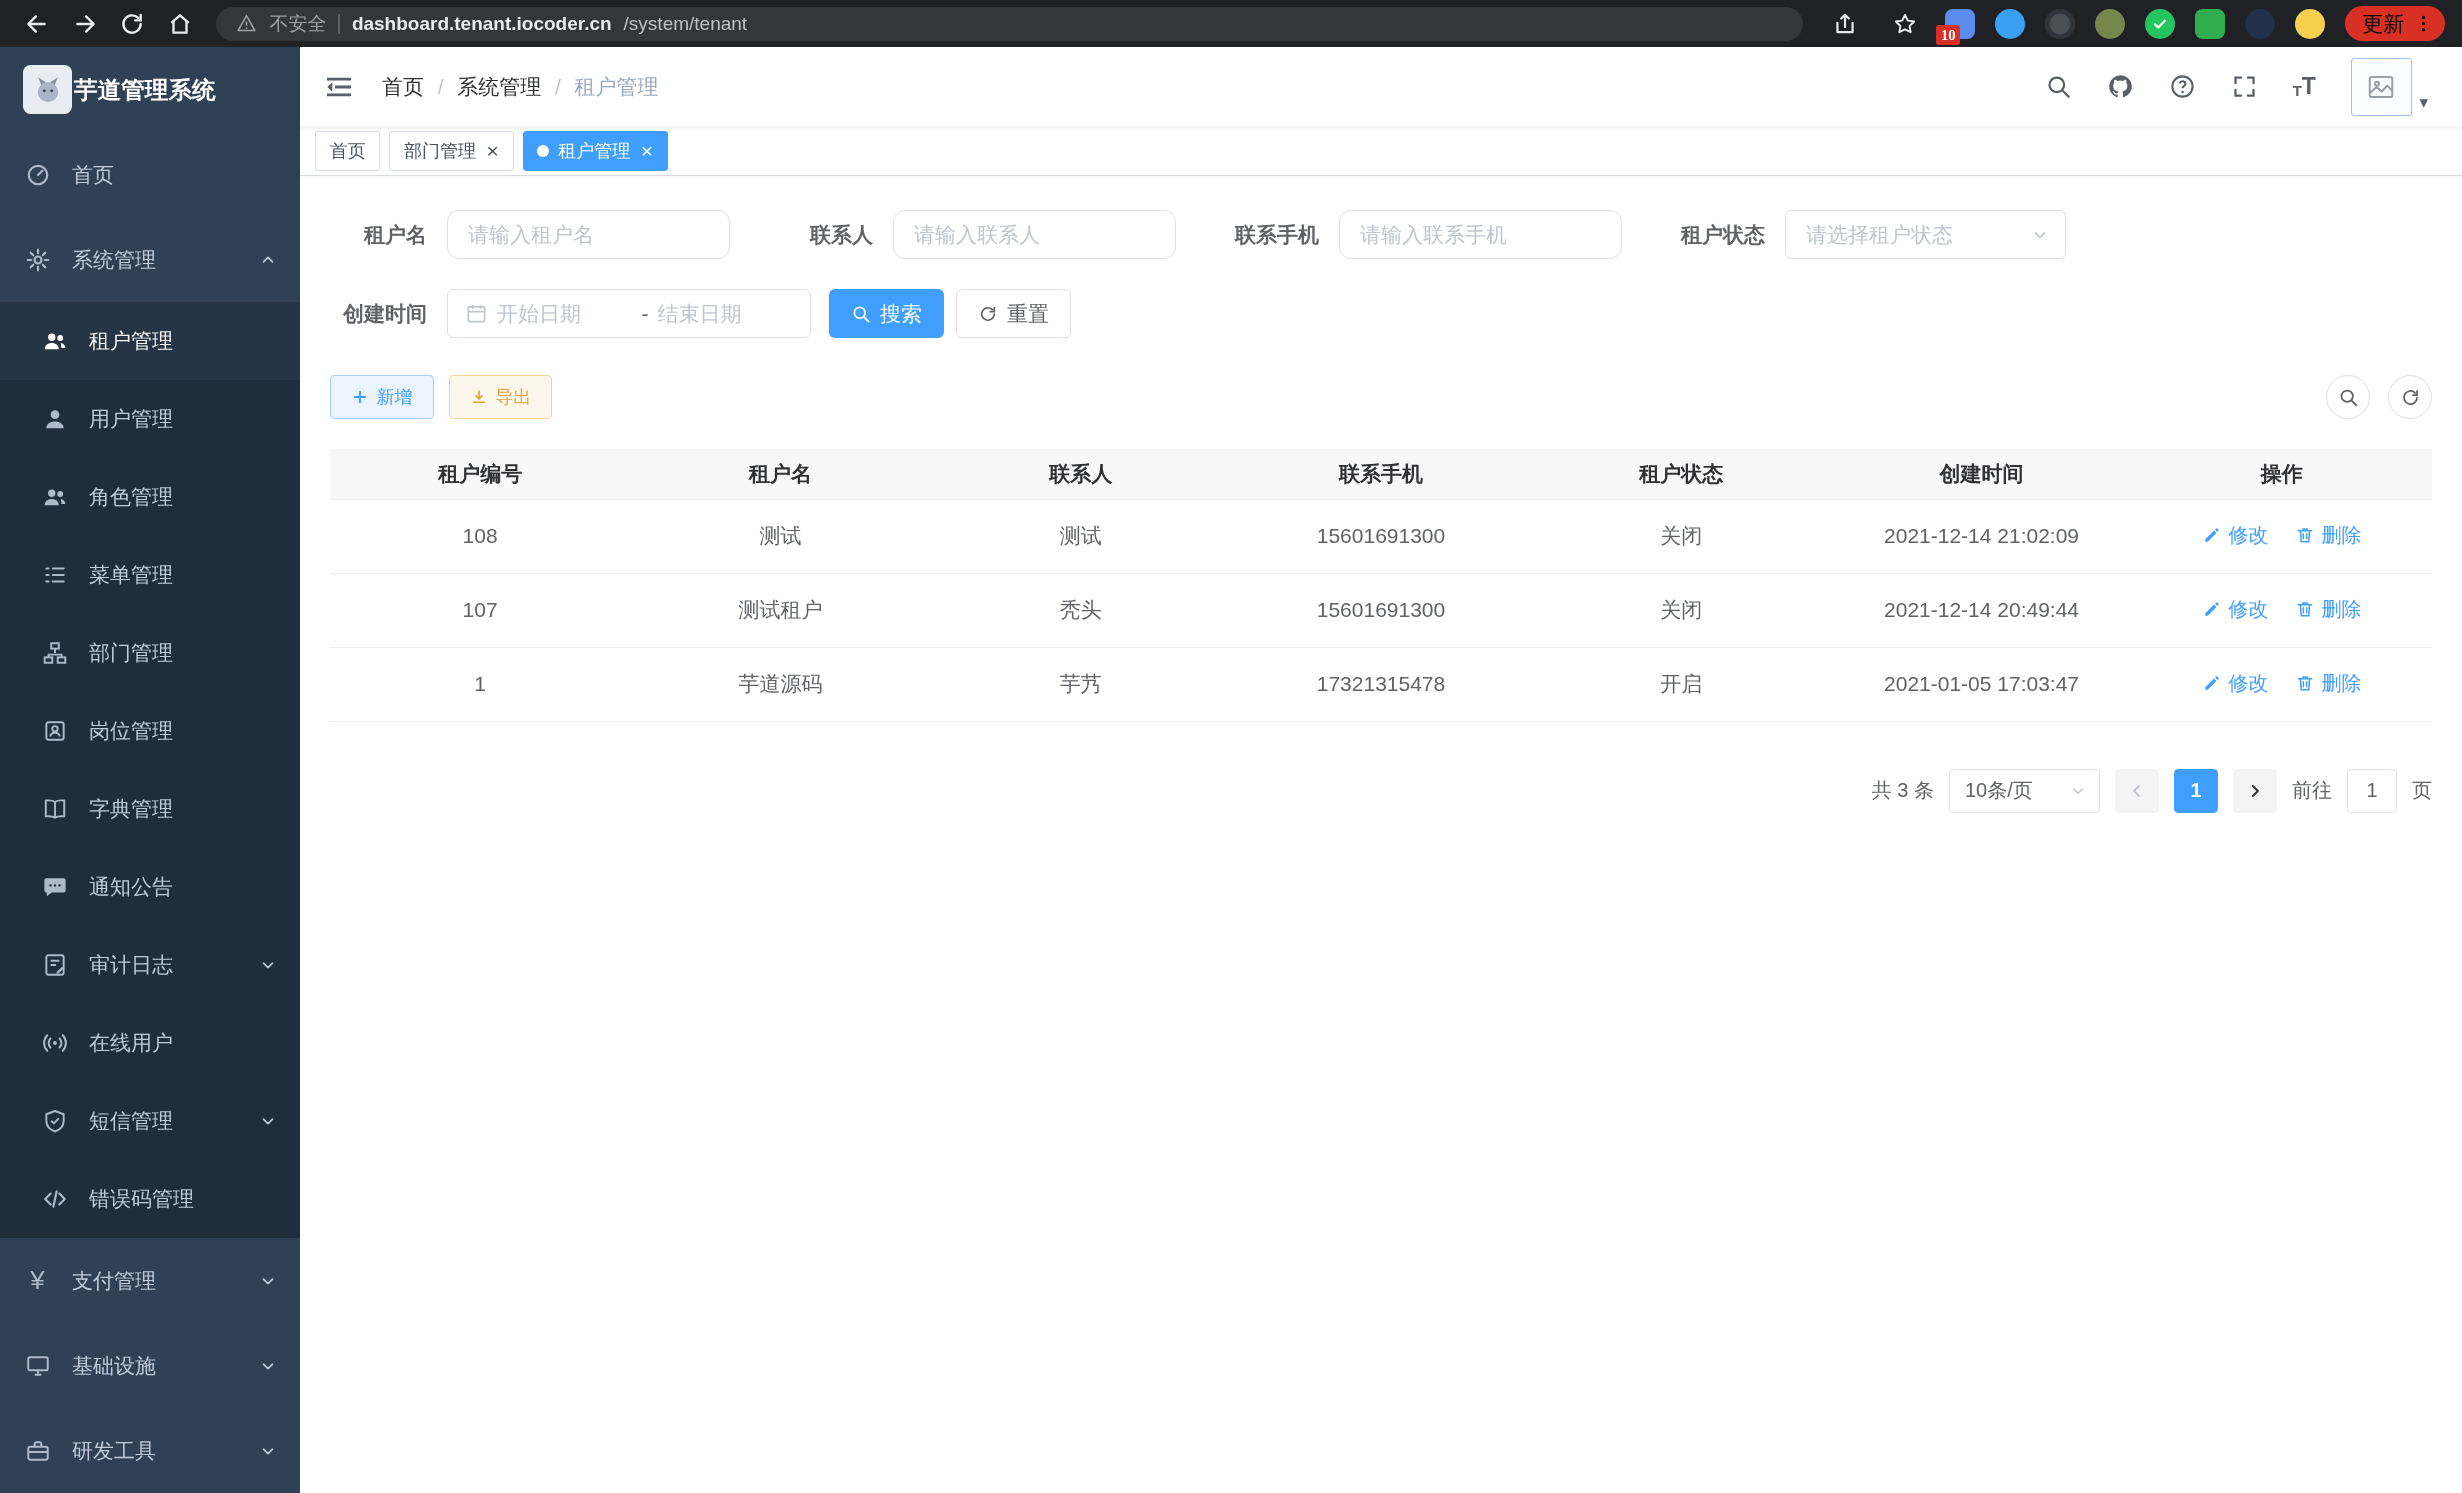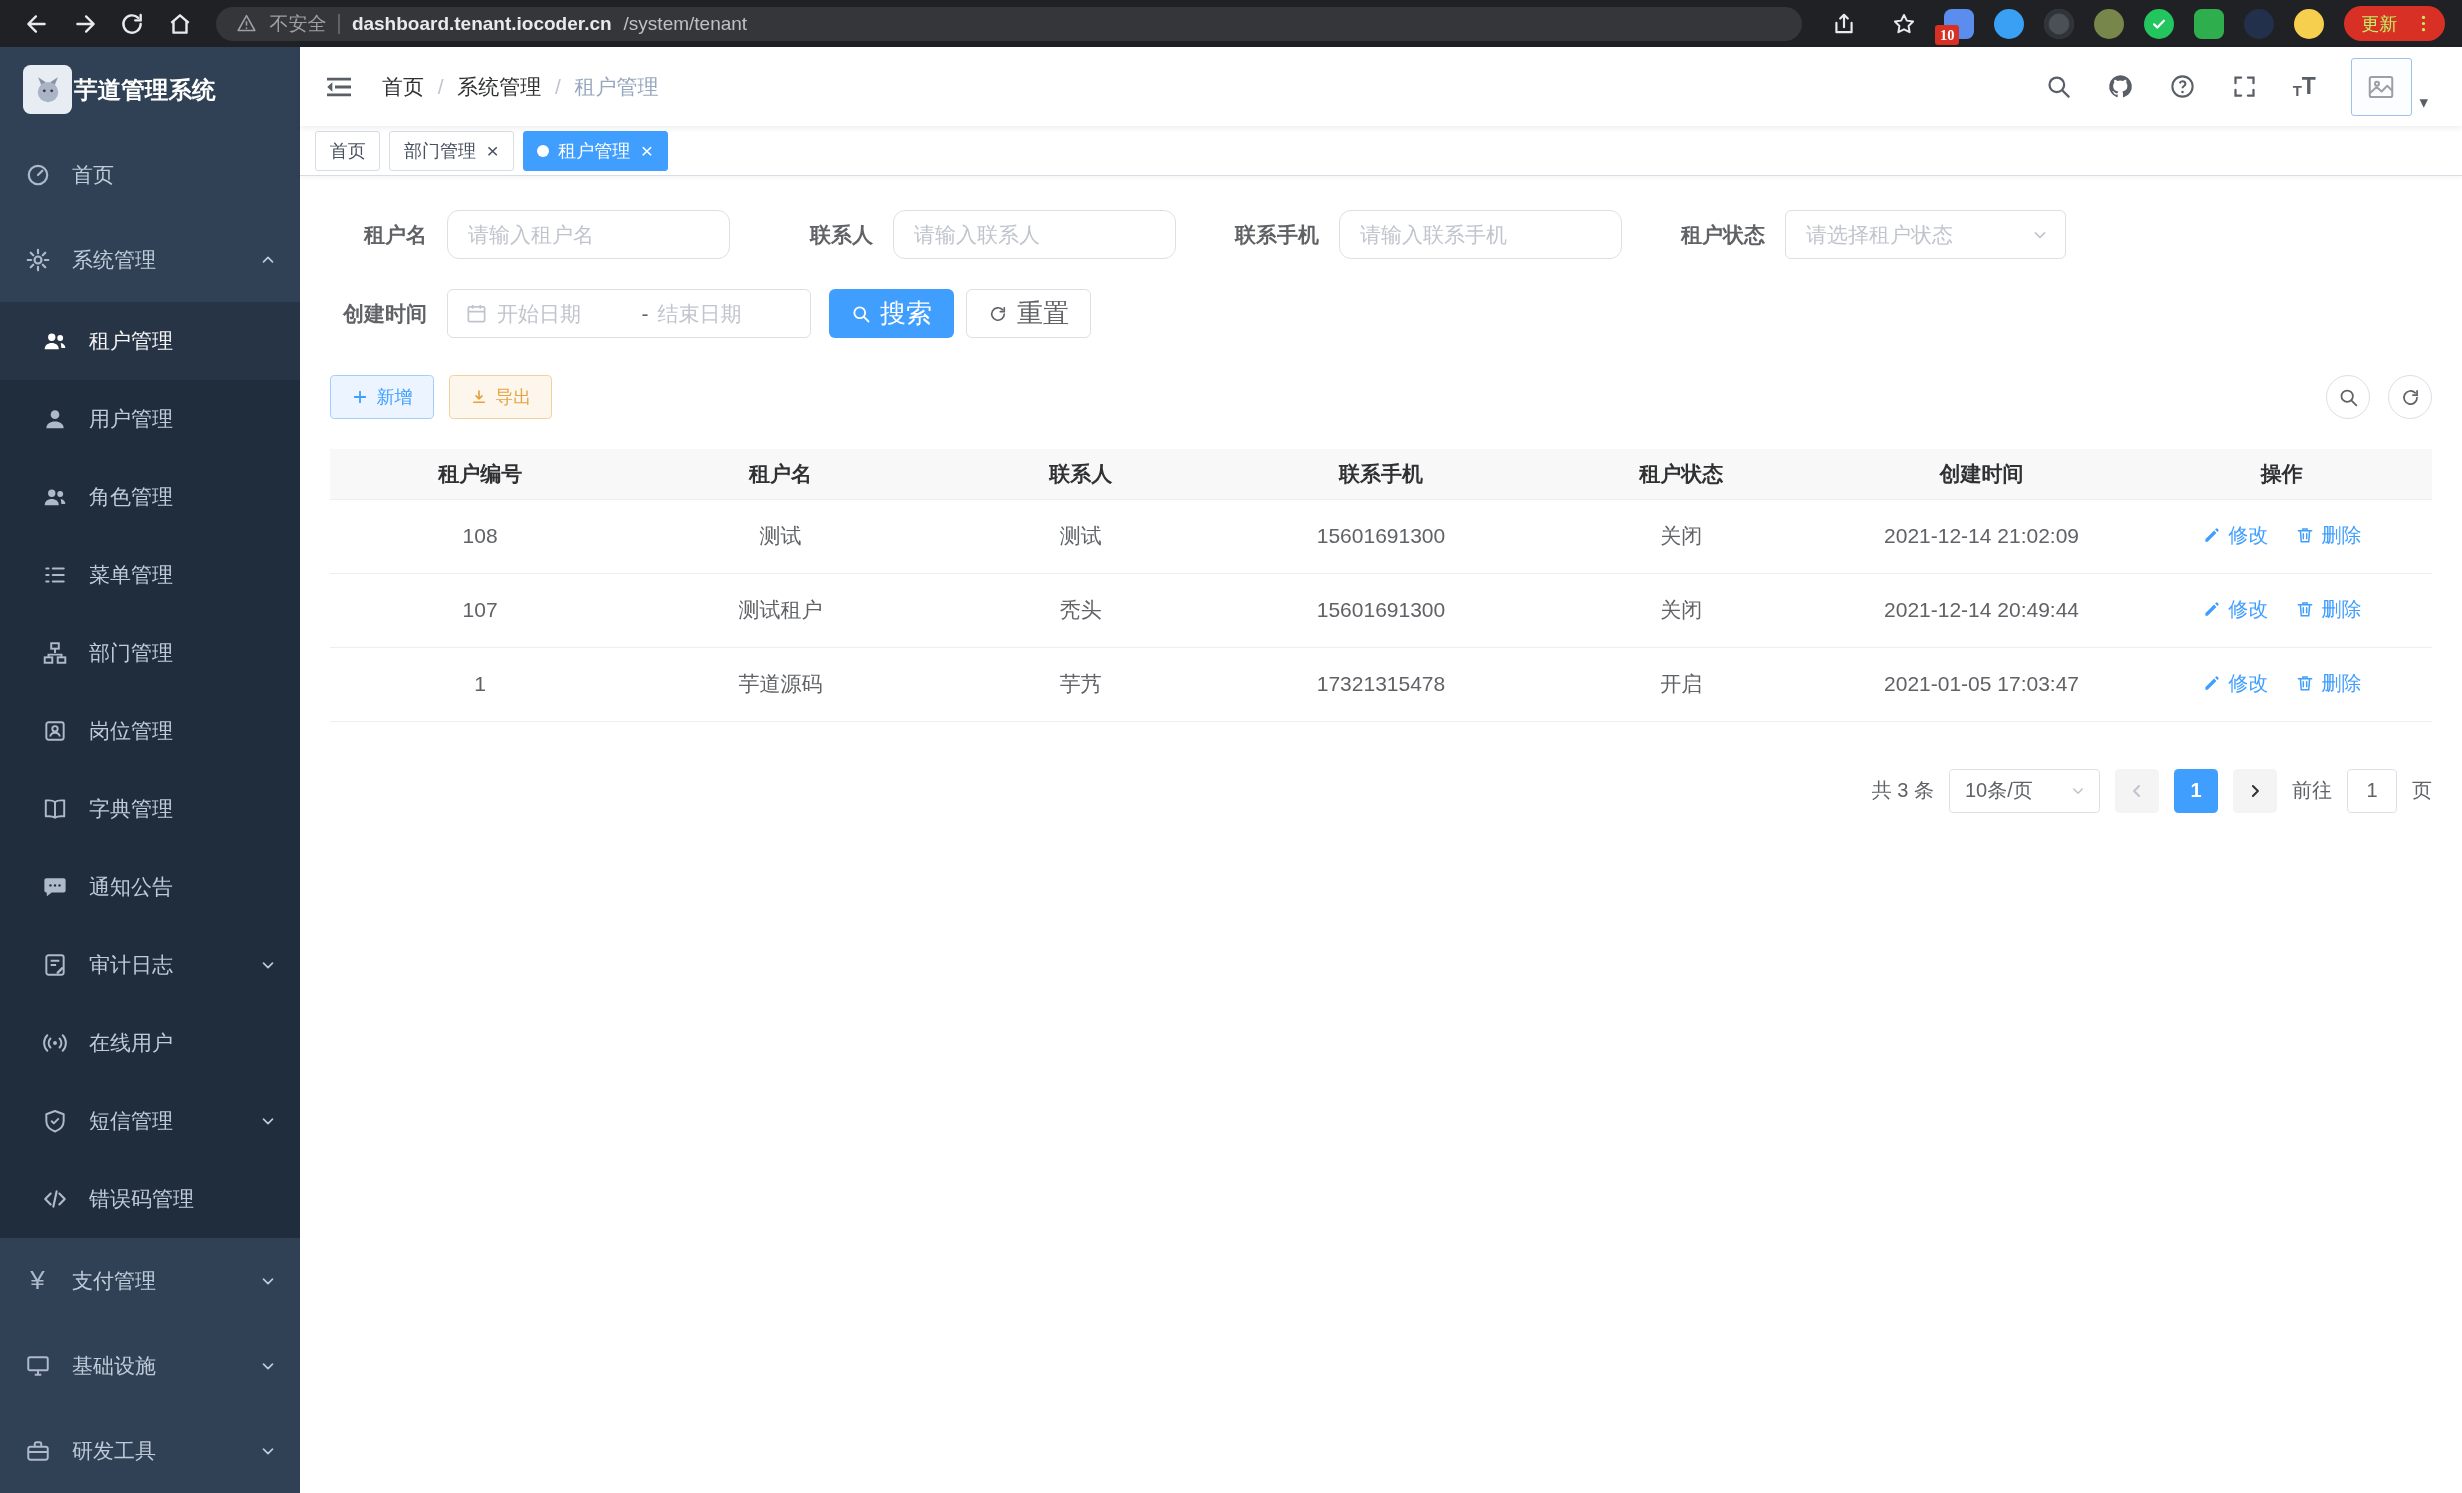--- a/index.html
+++ b/index.html
@@ -13,21 +13,21 @@
   .url-pill { flex:1; max-width:1645px; height:34px; background:#35363a; border-radius:18px; display:flex; align-items:center; padding:0 20px; gap:12px; font-size:19px; color:#9aa0a6; margin:0 9px; min-width:0; }
   .url-warning { font-size:21px; display:flex; align-items:center; }
   .url-divider { width:1.5px; height:20px; background:#5f6368; flex-shrink:0; }
   .url-host { color:#e8eaed; font-weight:600; white-space:nowrap; }
   .url-path { color:#bdc1c6; white-space:nowrap; }
   .chrome-right { display:flex; align-items:center; gap:20px; margin-left:6px; flex-shrink:0;font-family:Liberation Serif, serif; }
   .ext { width:30px; height:30px; border-radius:7.6px; position:relative; flex-shrink:0; }
   .ext.round { border-radius:50%; }
   .ext .badge { position:absolute; left:-9px; bottom:-6px; background:#d93025; color:#fff; font-size:14.5px; line-height:1; padding:2.3px 4.6px; border-radius:3px; font-weight:700; }
   .ext .inner-check { position:absolute; inset:0; display:flex; align-items:center; justify-content:center; color:#fff; font-size:18px; }
-  .update-pill { height:35px; border-radius:17.5px; background:#d93025; color:#bef264; display:flex; align-items:center; gap:16px; padding:0 10.7px 0 17px; font-size:18px; flex-shrink:0; }
+  .update-pill { height:35px; border-radius:17.5px; background:#d93025; color:#000000; display:flex; align-items:center; gap:9px; padding:0 10.7px 0 17px; font-size:21px; flex-shrink:0; }
   .update-pill .kebab { font-size:21px; display:flex; }
 
   
   .app { display:flex; height:1447px; }
 
   
   .sidebar { width:300px; background:#304156; flex-shrink:0; overflow:hidden; }
   .logo-row { height:85px; display:flex; align-items:center; gap:2px; padding-left:23px; }
   .logo-avatar { width:49px; height:49px; border-radius:7.6px; background:#e8edf3; display:flex; align-items:center; justify-content:center; font-size:34px; overflow:hidden; flex-shrink:0; }
   .app-title { color:#fff; font-size:23.6px; font-weight:700; white-space:nowrap; }
@@ -70,21 +70,21 @@
   .f-label { width:97px; text-align:right; margin-right:20px; font-size:21px; font-weight:700; color:#606266; white-space:nowrap; flex-shrink:0; }
   .inp { width:283px; height:49px; border:1.5px solid #dcdfe6; border-radius:12px; padding:0 20px; font-size:21px; color:#606266; background:#fff; font-family:inherit; outline:none; }
   .inp::placeholder { color:#c0c4cc; }
   .select-box { width:281px; height:49px; border:1.5px solid #dcdfe6; border-radius:6px; display:flex; align-items:center; justify-content:space-between; padding:0 15px 0 20px; color:#c0c4cc; font-size:21px; background:#fff; cursor:pointer; }
   .select-box .caret { font-size:20px; color:#c0c4cc; display:flex; }
   .date-box { width:364px; height:49px; border:1.5px solid #dcdfe6; border-radius:6px; display:flex; align-items:center; padding:0 17px; gap:9px; font-size:21px; color:#c0c4cc; background:#fff; cursor:text; }
   .date-box .cal { font-size:23px; color:#c0c4cc; display:flex; }
   .date-box .dph { flex:1; text-align:left; white-space:nowrap; }
   .date-box .dsep { color:#606266; }
 
-  .btn { height:49px; border-radius:6px; font-size:26px; display:inline-flex; align-items:center; gap:9px; padding:0 21px; border:1.5px solid transparent; cursor:pointer; font-family:inherit; white-space:nowrap; }
+  .btn { height:49px; border-radius:6px; font-size:21px; display:inline-flex; align-items:center; gap:9px; padding:0 21px; border:1.5px solid transparent; cursor:pointer; font-family:inherit; white-space:nowrap; }
   .btn .bic { font-size:20px; display:flex; }
   .btn-primary { background:#409eff; color:#fff; margin-left:18px; }
   .btn-plain { background:#fff; border-color:#dcdfe6; color:#606266; margin-left:12px; }
 
   
   .toolbar { display:flex; align-items:center; margin-top:37px; }
   .btn-sm { height:44px; font-size:18px; padding:0 20px; border-radius:4.6px; gap:7.6px; }
   .btn-sm .bic { font-size:18px; }
   .btn-add { color:#409eff; background:#ecf5ff; border-color:#a0cfff; margin:0; }
   .btn-export { color:#e6a23c; background:#fdf6ec; border-color:#f3d19e; margin-left:15px; }

